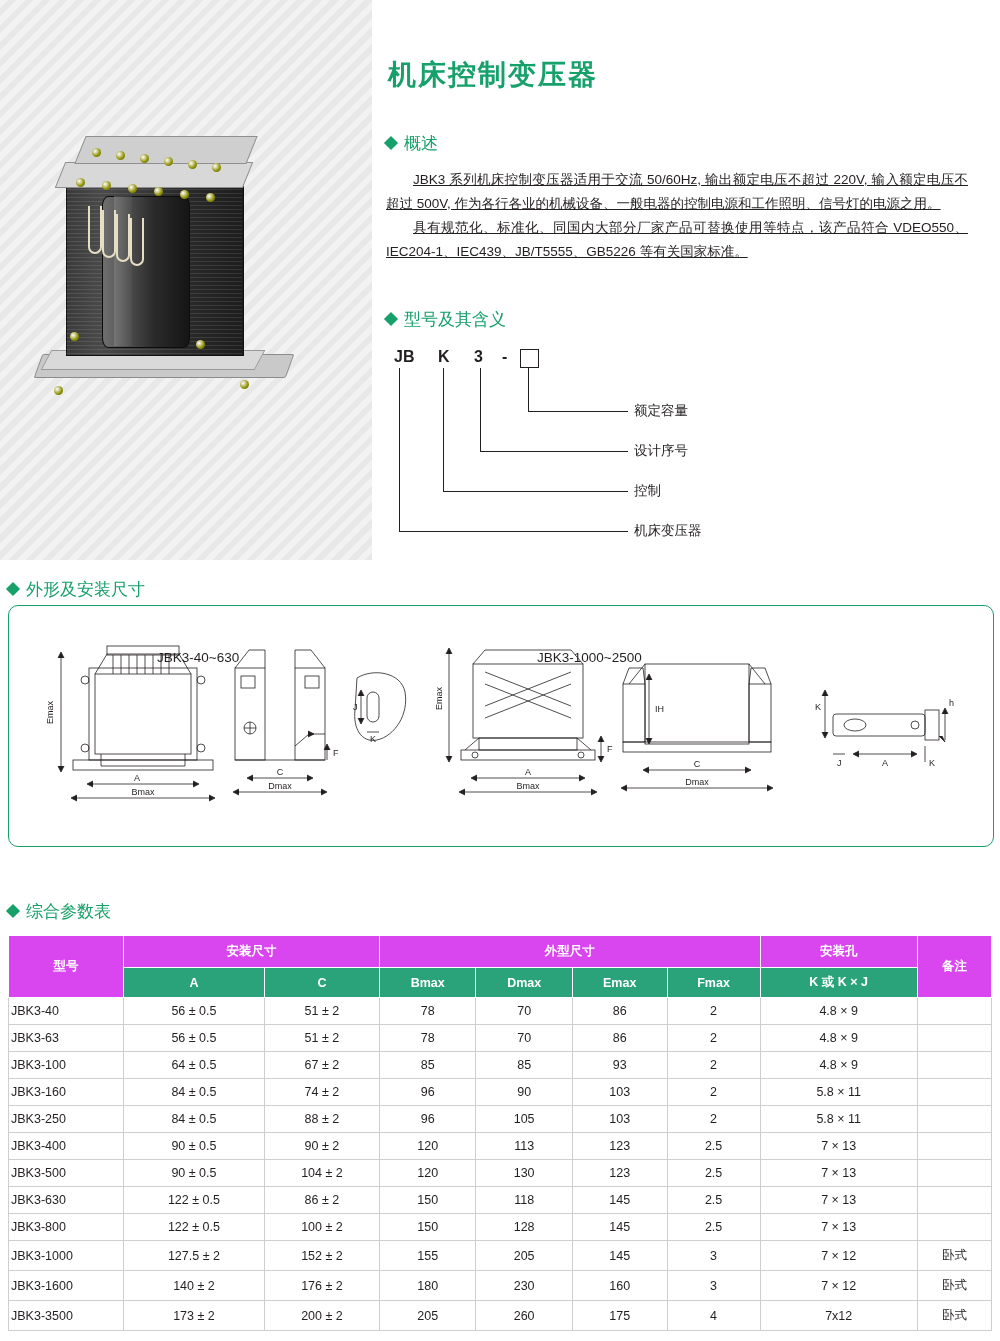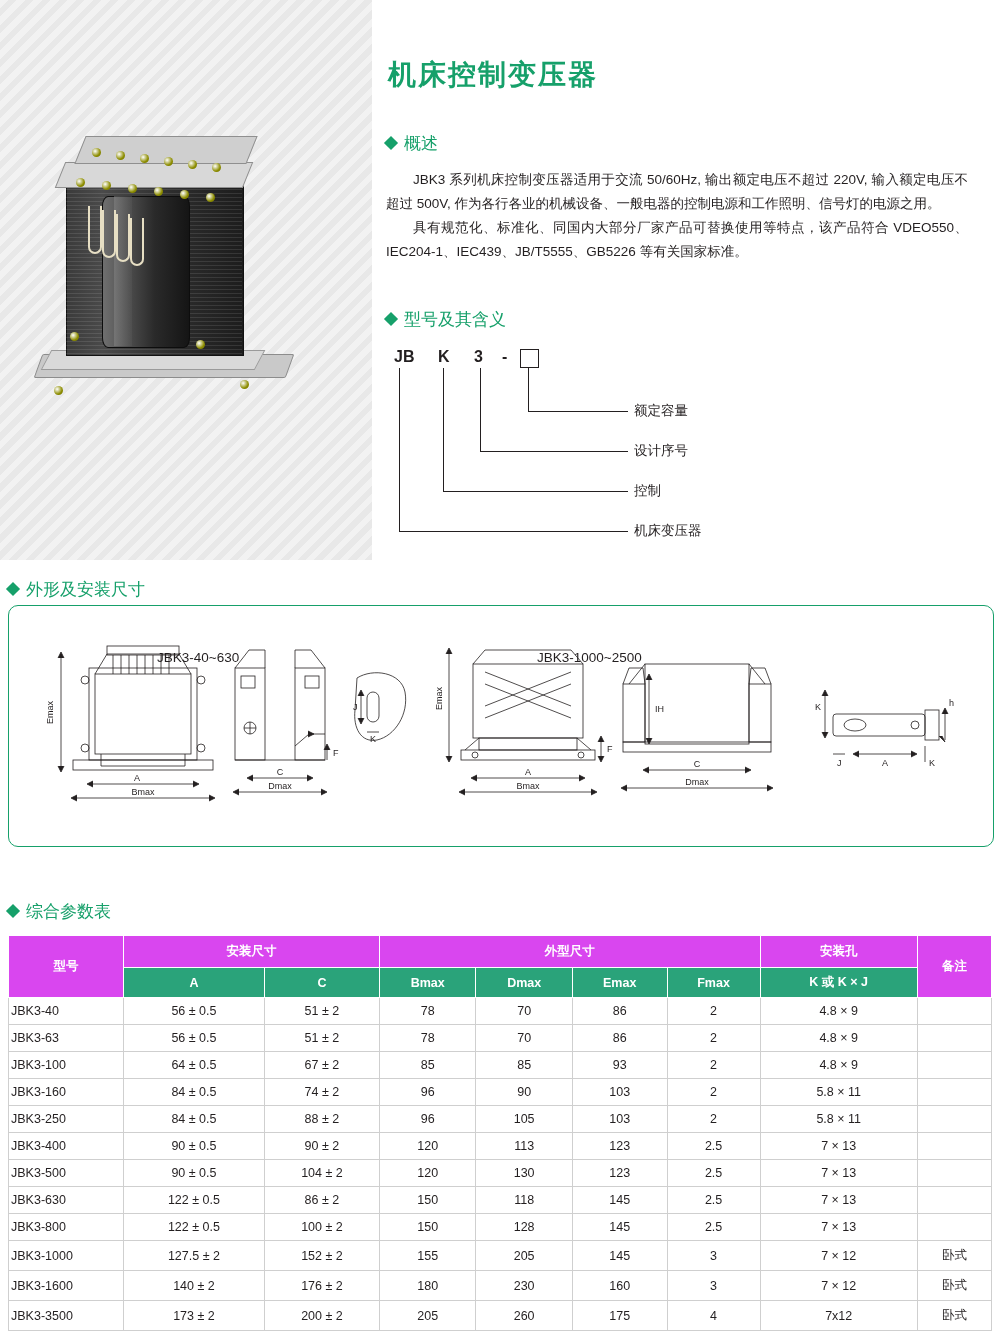--- a/index.html
+++ b/index.html
@@ -118,21 +118,21 @@
     <span class="wire" style="left:84px;top:92px;"></span>
     <span class="wire" style="left:98px;top:96px;"></span>
     <span class="wire" style="left:112px;top:100px;"></span>
   </div>
 
   <div class="brand-sub">机床控制变压器</div>
 
   <div class="sec-h" style="left:386px;top:132px;">
     <span class="dia"></span><span>概述</span>
   </div>
-  <div class="para" style="left:386px;top:168px;width:582px;">
+  <div class="para" style="left:386px;top:168px;width:582px;text-decoration:underline;">
     <p>JBK3 系列机床控制变压器适用于交流 50/60Hz, 输出额定电压不超过 220V, 输入额定电压不超过 500V, 作为各行各业的机械设备、一般电器的控制电源和工作照明、信号灯的电源之用。</p>
     <p>具有规范化、标准化、同国内大部分厂家产品可替换使用等特点，该产品符合 VDEO550、IEC204-1、IEC439、JB/T5555、GB5226 等有关国家标准。</p>
   </div>
 
   <div class="sec-h" style="left:386px;top:308px;">
     <span class="dia"></span><span>型号及其含义</span>
   </div>
 
   <div class="code-wrap">
     <span class="code-char" style="left:8px;top:8px;">JB</span>

